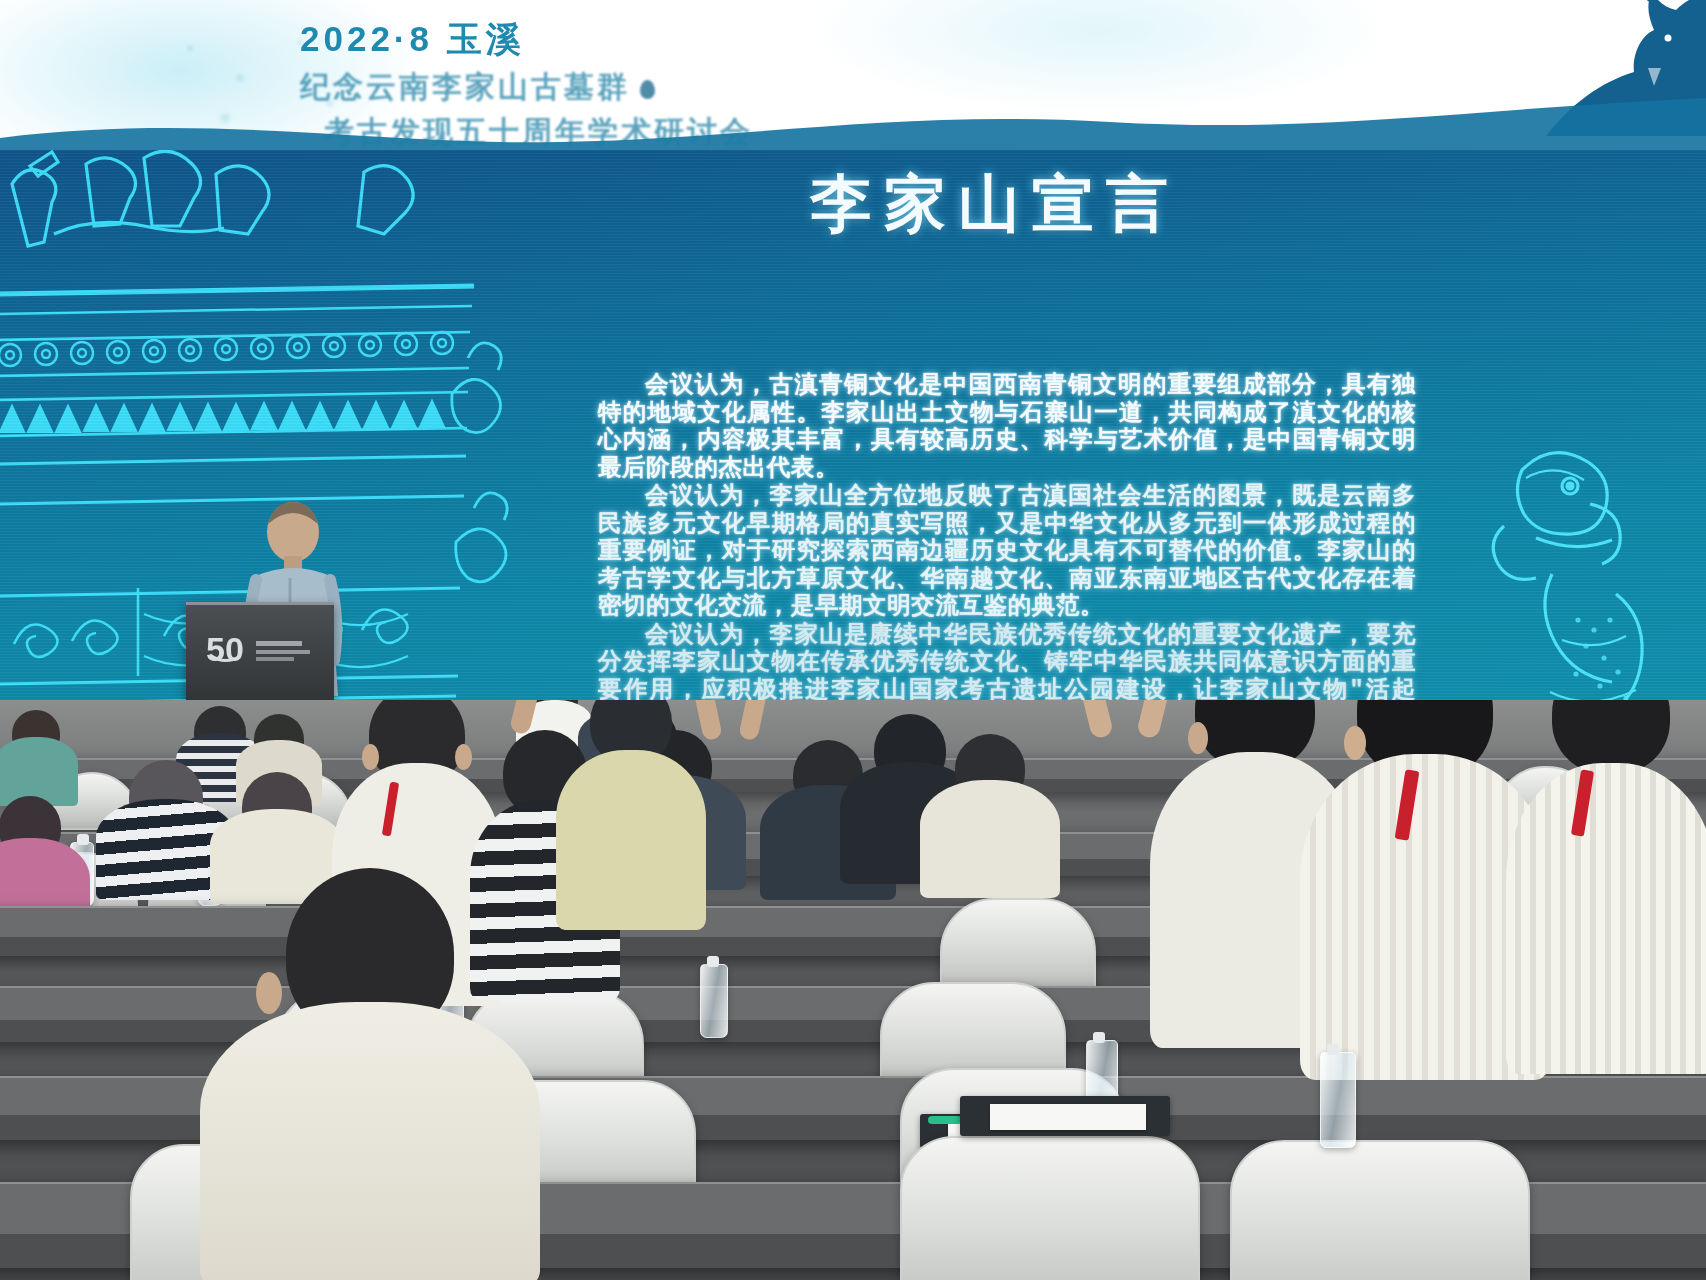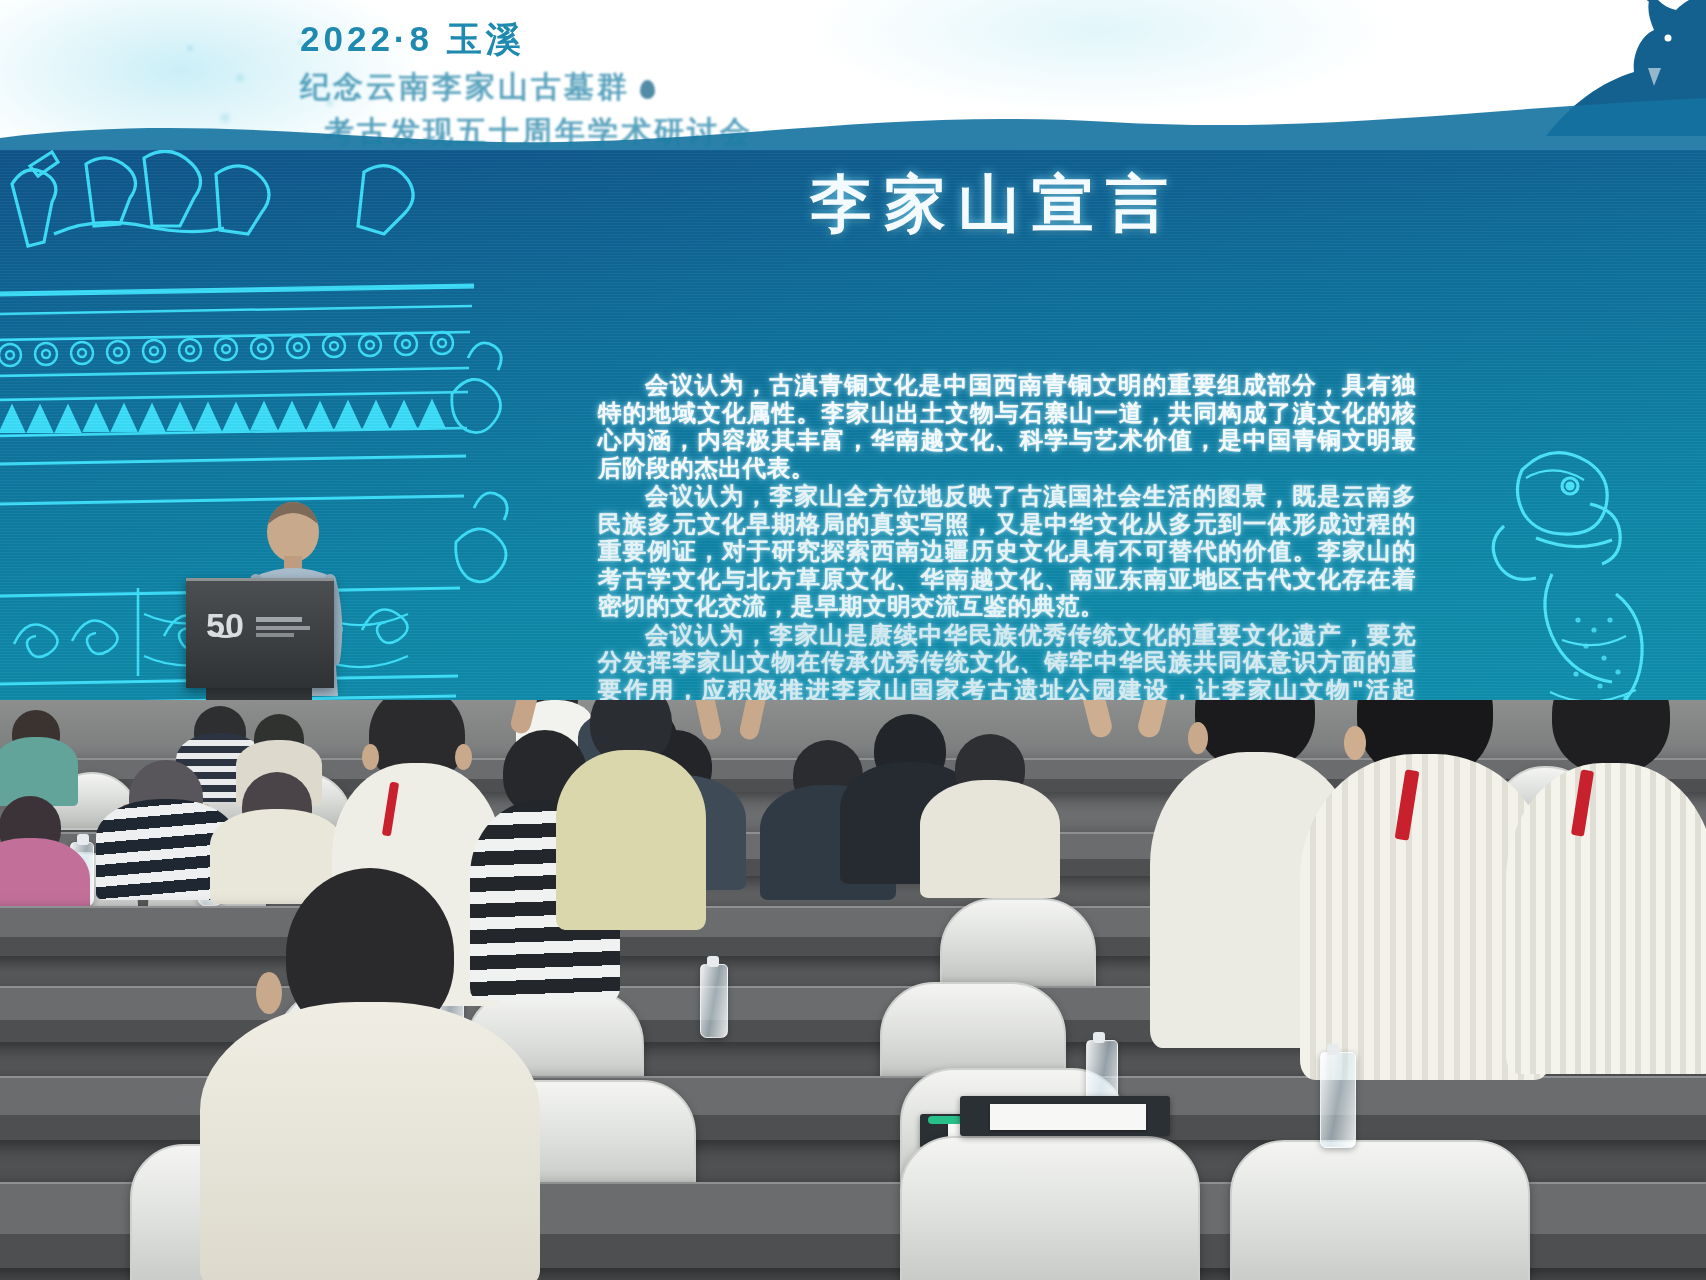--- a/index.html
+++ b/index.html
@@ -54,21 +54,21 @@
   }
   
   .banner-wave{
     position:absolute;left:0;bottom:-2px;width:100%;height:60px;z-index:2;
   }
 
   
   .screen{
     position:absolute;left:0;top:144px;width:1706px;height:640px;
     background:linear-gradient(175deg,#10548a 0%,#0f6f9b 30%,#0f87a8 62%,#1093b0 100%);
-    overflow:hidden;z-index:10;
+    overflow:hidden;z-index:10;font-family:Liberation Mono, monospace;
   }
   .screen-scan{
     position:absolute;inset:0;
     background:repeating-linear-gradient(0deg,rgba(255,255,255,.035) 0 1px,rgba(0,0,0,.03) 1px 3px);
     pointer-events:none;
   }
 
   
   .drum{position:absolute;left:-6px;top:0;width:520px;height:640px;}
 
@@ -96,21 +96,21 @@
   .decl .fade3{opacity:.9;}
   .decl .fade4{opacity:.82;}
 
   
   .stage-lip{
     position:absolute;left:0;top:760px;width:1706px;height:46px;
     background:linear-gradient(180deg,#6d5134,#4a3722);z-index:12;
   }
   .speaker{position:absolute;left:238px;top:498px;width:110px;height:200px;z-index:14;}
   .podium{
-    position:absolute;left:186px;top:578px;width:148px;height:110px;z-index:15;
+    position:absolute;left:186px;top:602px;width:148px;height:110px;z-index:15;
     background:linear-gradient(180deg,#4b4f52,#2e3234);
     border-top:3px solid #8d9295;
     box-shadow:0 4px 10px rgba(0,0,0,.4);
   }
   .podium-logo{
     position:absolute;left:18px;top:24px;width:112px;height:42px;
   }
   .podium-base{
     position:absolute;left:206px;top:686px;width:106px;height:40px;z-index:14;
     background:linear-gradient(180deg,#3a3f42,#23272a);
@@ -345,21 +345,21 @@
         <circle cx="160" cy="264" r="2.6"></circle>
           <circle cx="128" cy="300" r="2.6"></circle>
       </g>
     </svg>
 
     <div class="screen-scan"></div>
 
     <div class="scr-title">李家山宣言</div>
 
     <div class="decl">
-      <p class="fade2">会议认为，古滇青铜文化是中国西南青铜文明的重要组成部分，具有独特的地域文化属性。李家山出土文物与石寨山一道，共同构成了滇文化的核心内涵，内容极其丰富，华南越文化、科学与艺术价值，是中国青铜文明最后阶段的杰出代表。</p>
+      <p class="fade2">会议认为，古滇青铜文化是中国西南青铜文明的重要组成部分，具有独特的地域文化属性。李家山出土文物与石寨山一道，共同构成了滇文化的核心内涵，内容极其丰富，具有较高历史、科学与艺术价值，是中国青铜文明最后阶段的杰出代表。</p>
       <p class="fade3">会议认为，李家山全方位地反映了古滇国社会生活的图景，既是云南多民族多元文化早期格局的真实写照，又是中华文化从多元到一体形成过程的重要例证，对于研究探索西南边疆历史文化具有不可替代的价值。李家山的考古学文化与北方草原文化、华南越文化、南亚东南亚地区古代文化存在着密切的文化交流，是早期文明交流互鉴的典范。</p>
       <p class="fade4">会议认为，李家山是赓续中华民族优秀传统文化的重要文化遗产，要充分发挥李家山文物在传承优秀传统文化、铸牢中华民族共同体意识方面的重要作用，应积极推进李家山国家考古遗址公园建设，让李家山文物"活起来"，将李家山创新性发展、创造性转化的成果，更多更好地惠及人民群众。</p>
     </div>
   </div>
 
   <div class="stage-lip"></div>
 
   <svg class="speaker" viewBox="0 0 110 200">
     <ellipse cx="55" cy="34" rx="26" ry="30" fill="#c9a98c"></ellipse>
     <path d="M30 26 q25 -22 50 0 q-6 -22 -25 -22 q-19 0 -25 22 z" fill="#7d6a58"></path>

